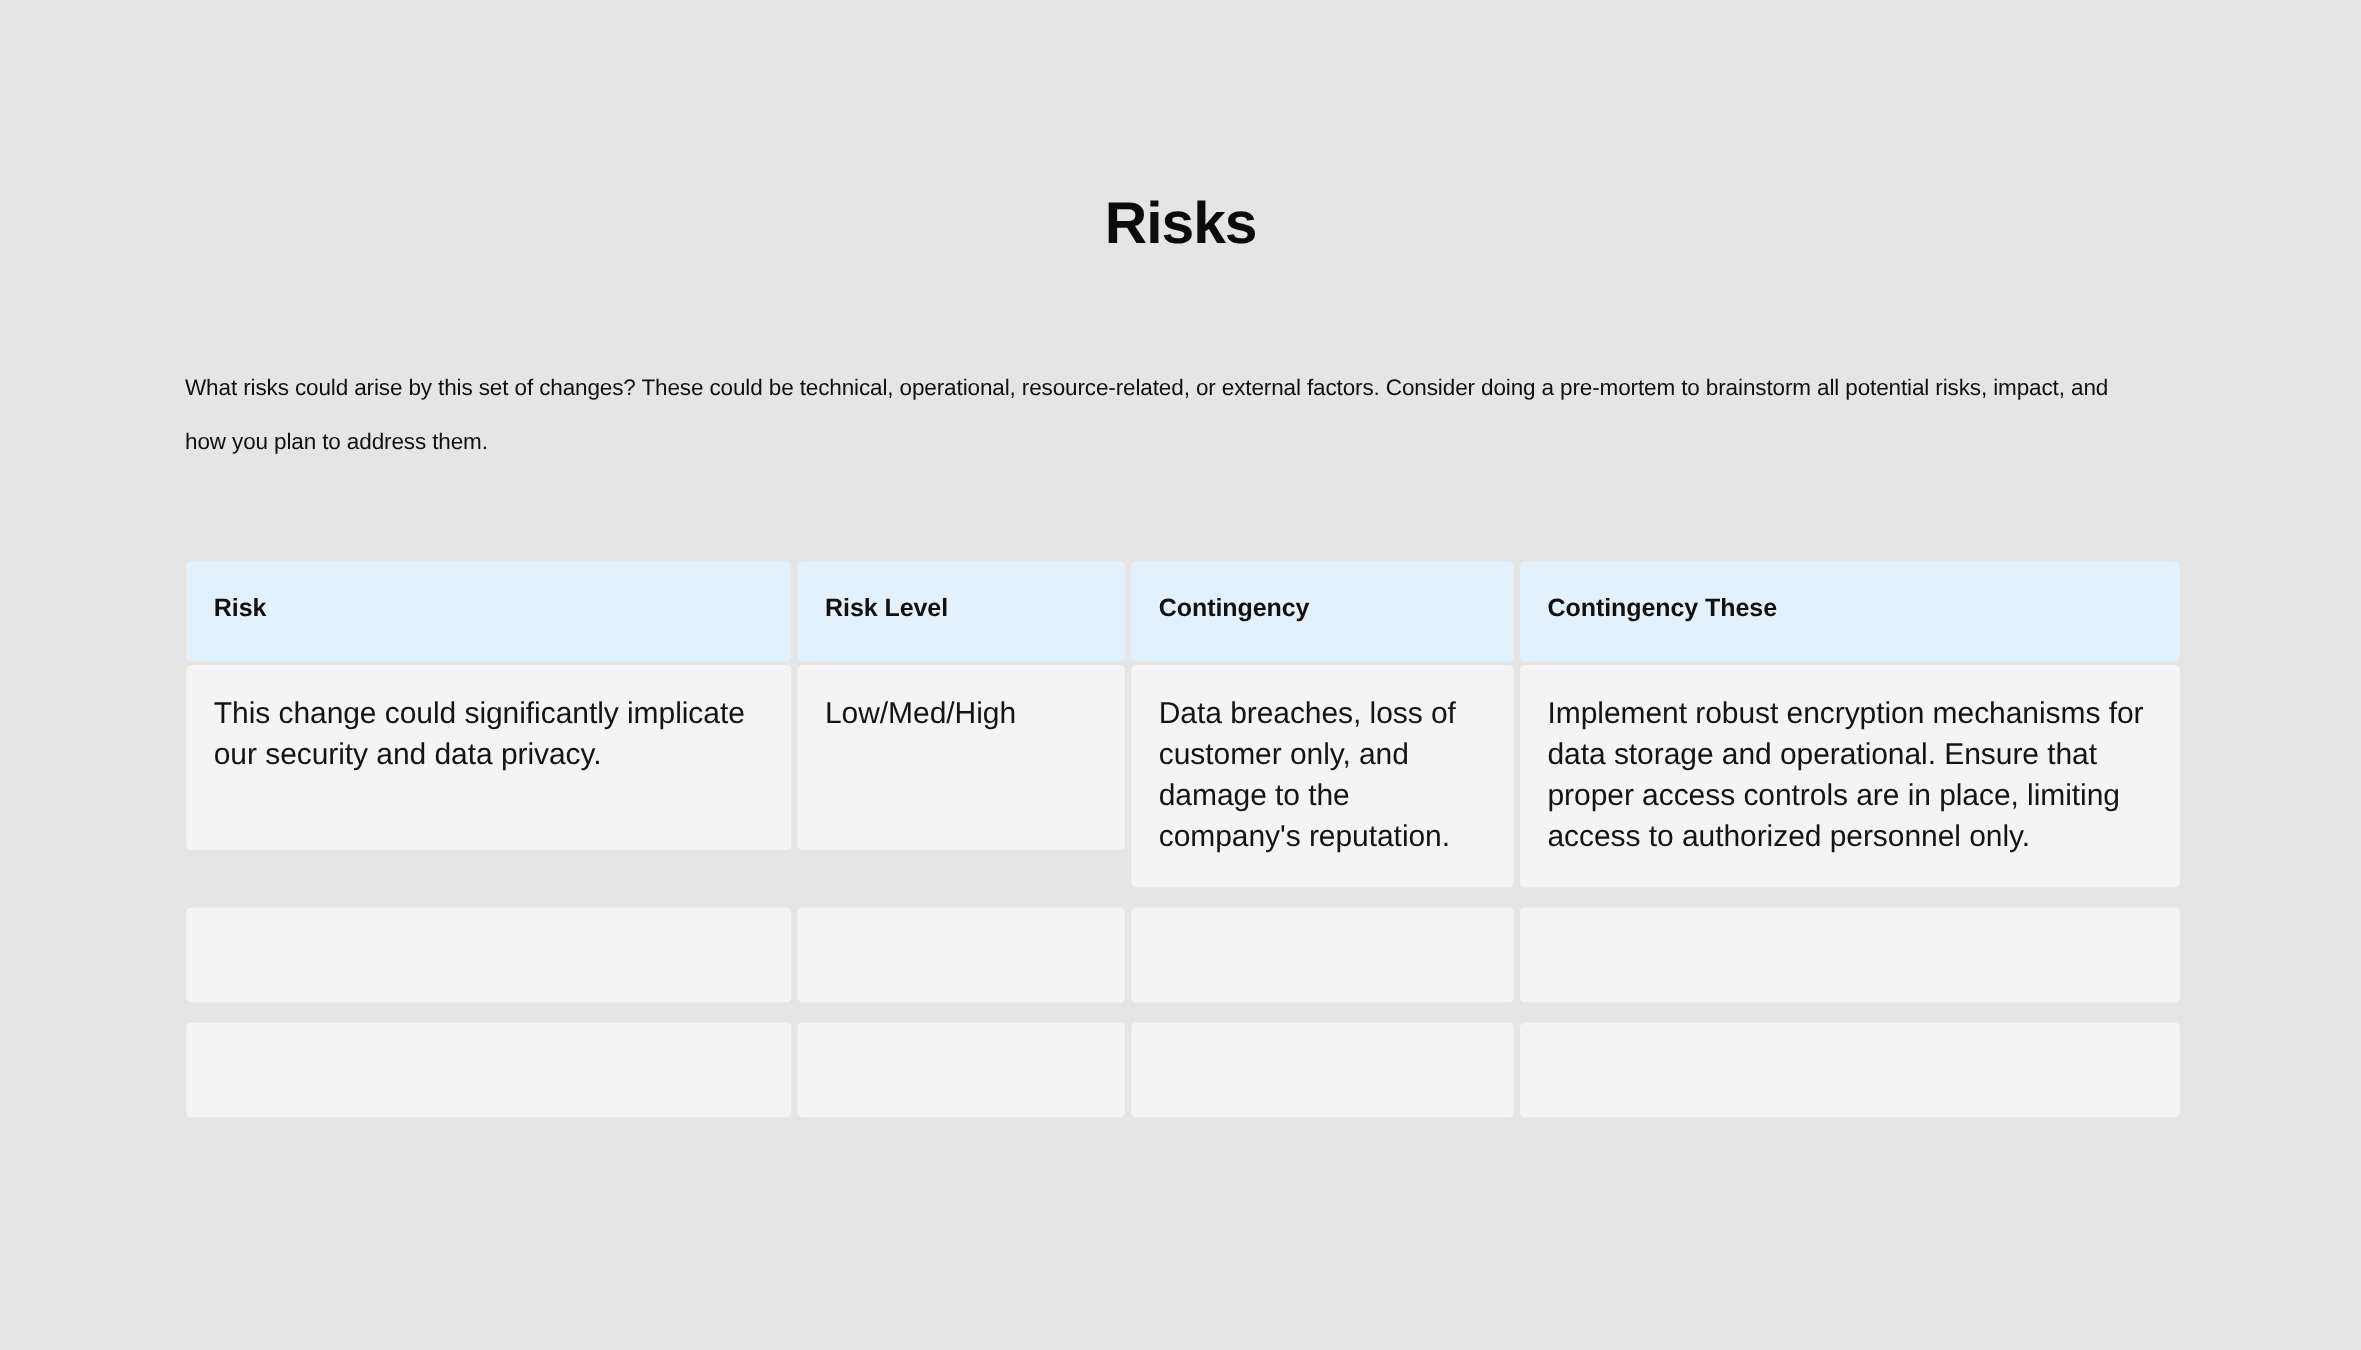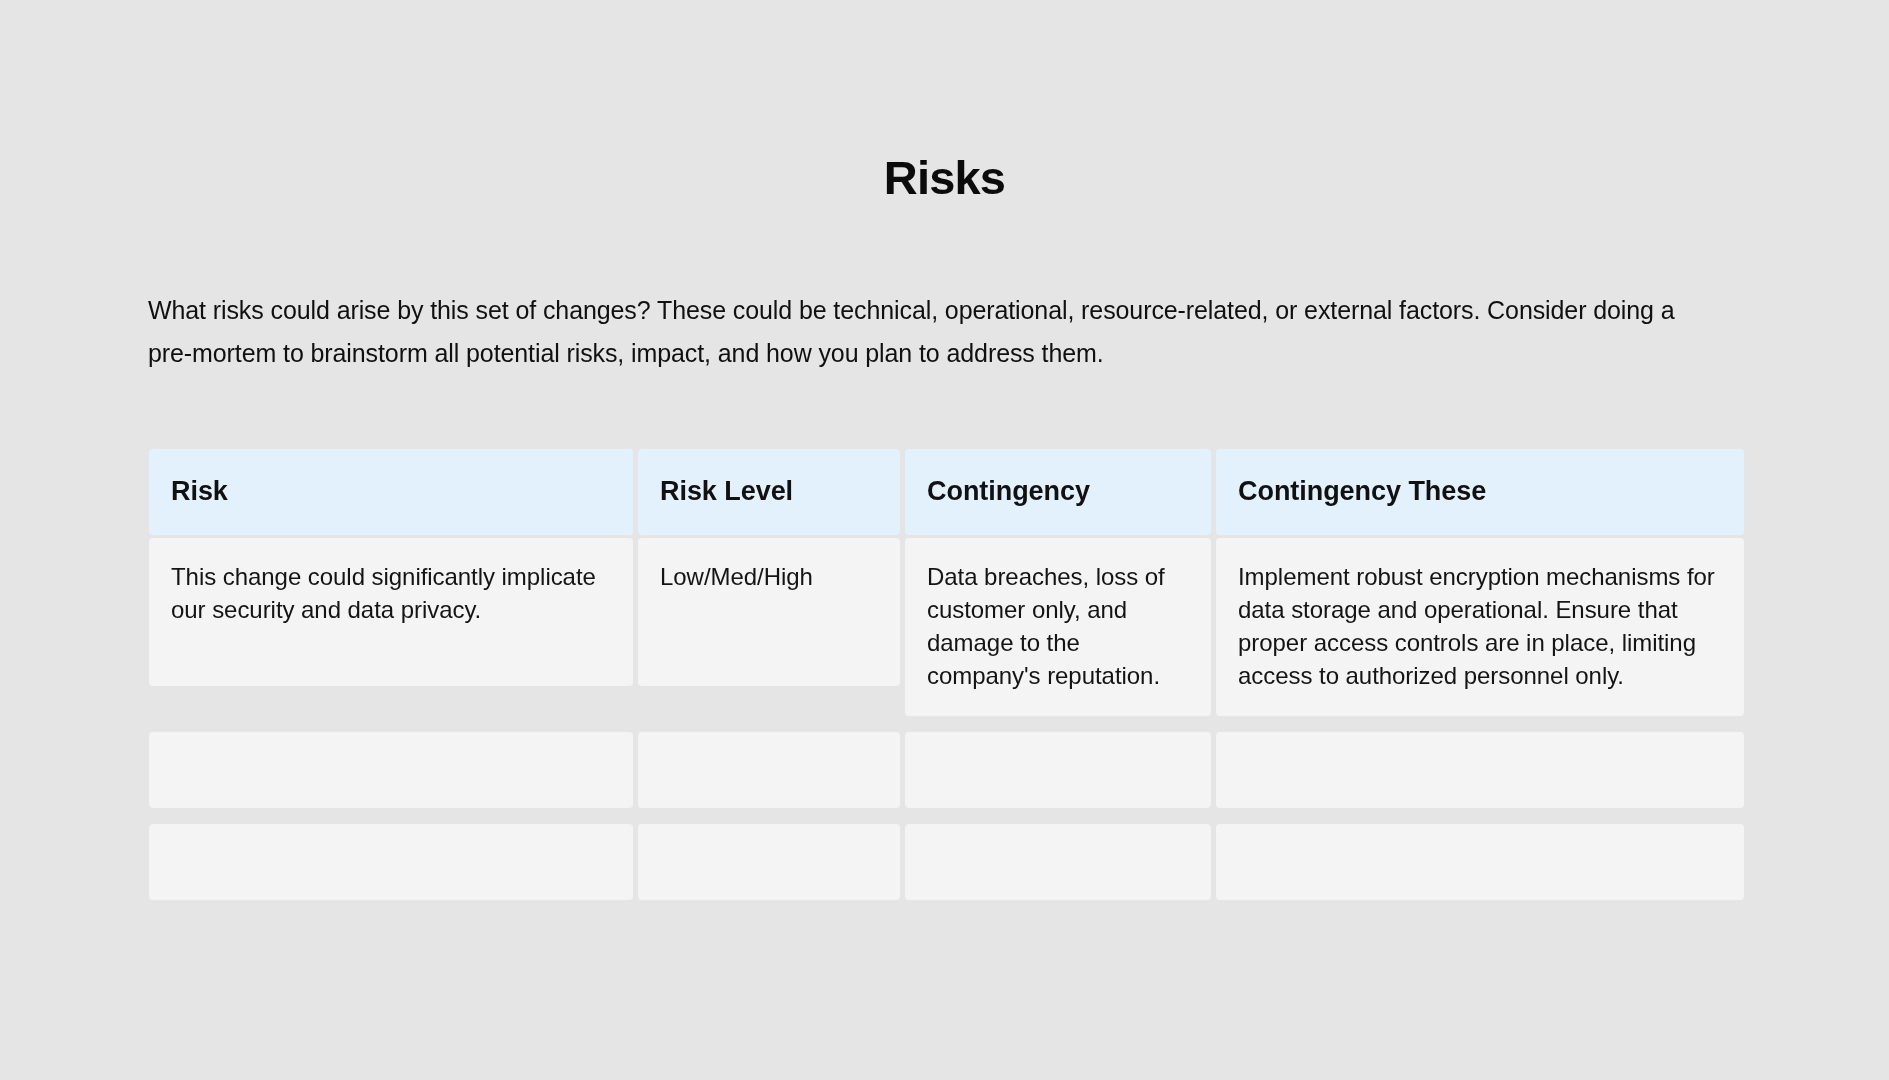--- a/index.html
+++ b/index.html
@@ -34,21 +34,21 @@
     color: #0b0b0b;
     line-height: 1.1;
   }
 
   
   .intro {
     position: absolute;
     left: 148px;
     top: 289px;
     width: 1545px;
-    font-size: 25px;
+    font-size: 18px;
     font-weight: 400;
     line-height: 43px;
     color: #101010;
     letter-spacing: -0.1px;
   }
 
   
   .risk-table {
     position: absolute;
     left: 149px;
@@ -75,21 +75,21 @@
   .cellbox {
     border-radius: 4px;
     padding: 22px 22px 24px 22px;
     min-height: 80px;
   }
 
   .head .cellbox {
     background: #e3f1fc;
     min-height: 80px;
     padding: 26px 17px 26px 22px;
-    font-size: 27px;
+    font-size: 20px;
     font-weight: 700;
     color: #111111;
     line-height: 1.25;
     letter-spacing: -0.05px;
   }
 
   .body .cellbox {
     background: #f4f4f4;
     font-size: 24px;
     font-weight: 400;

